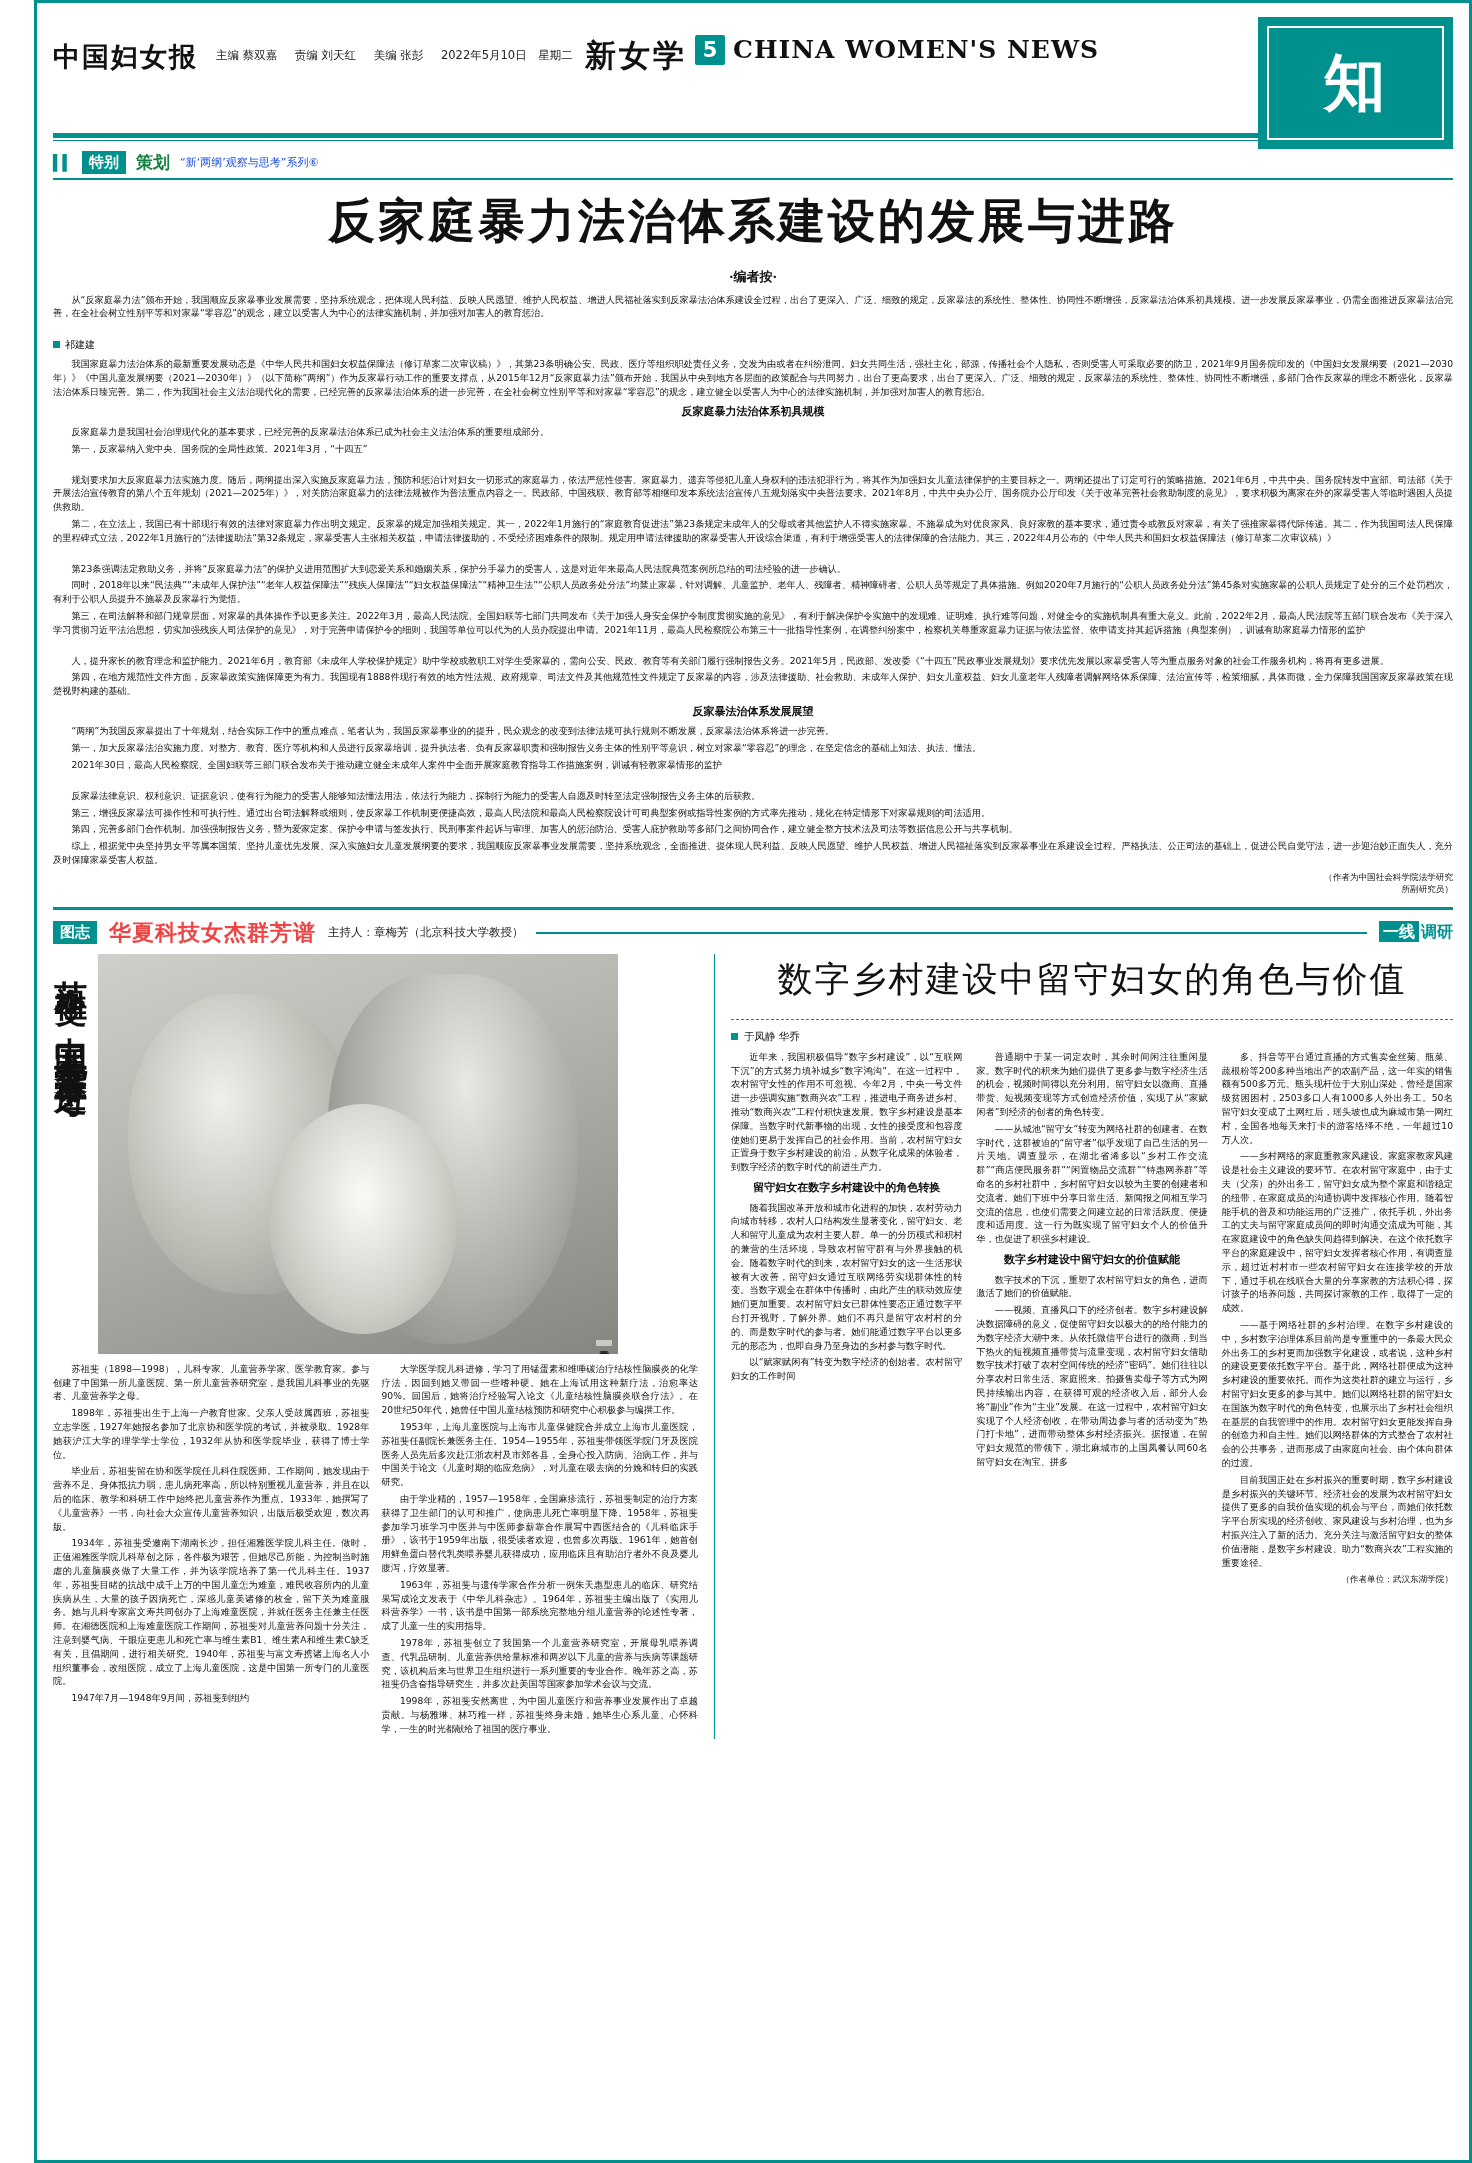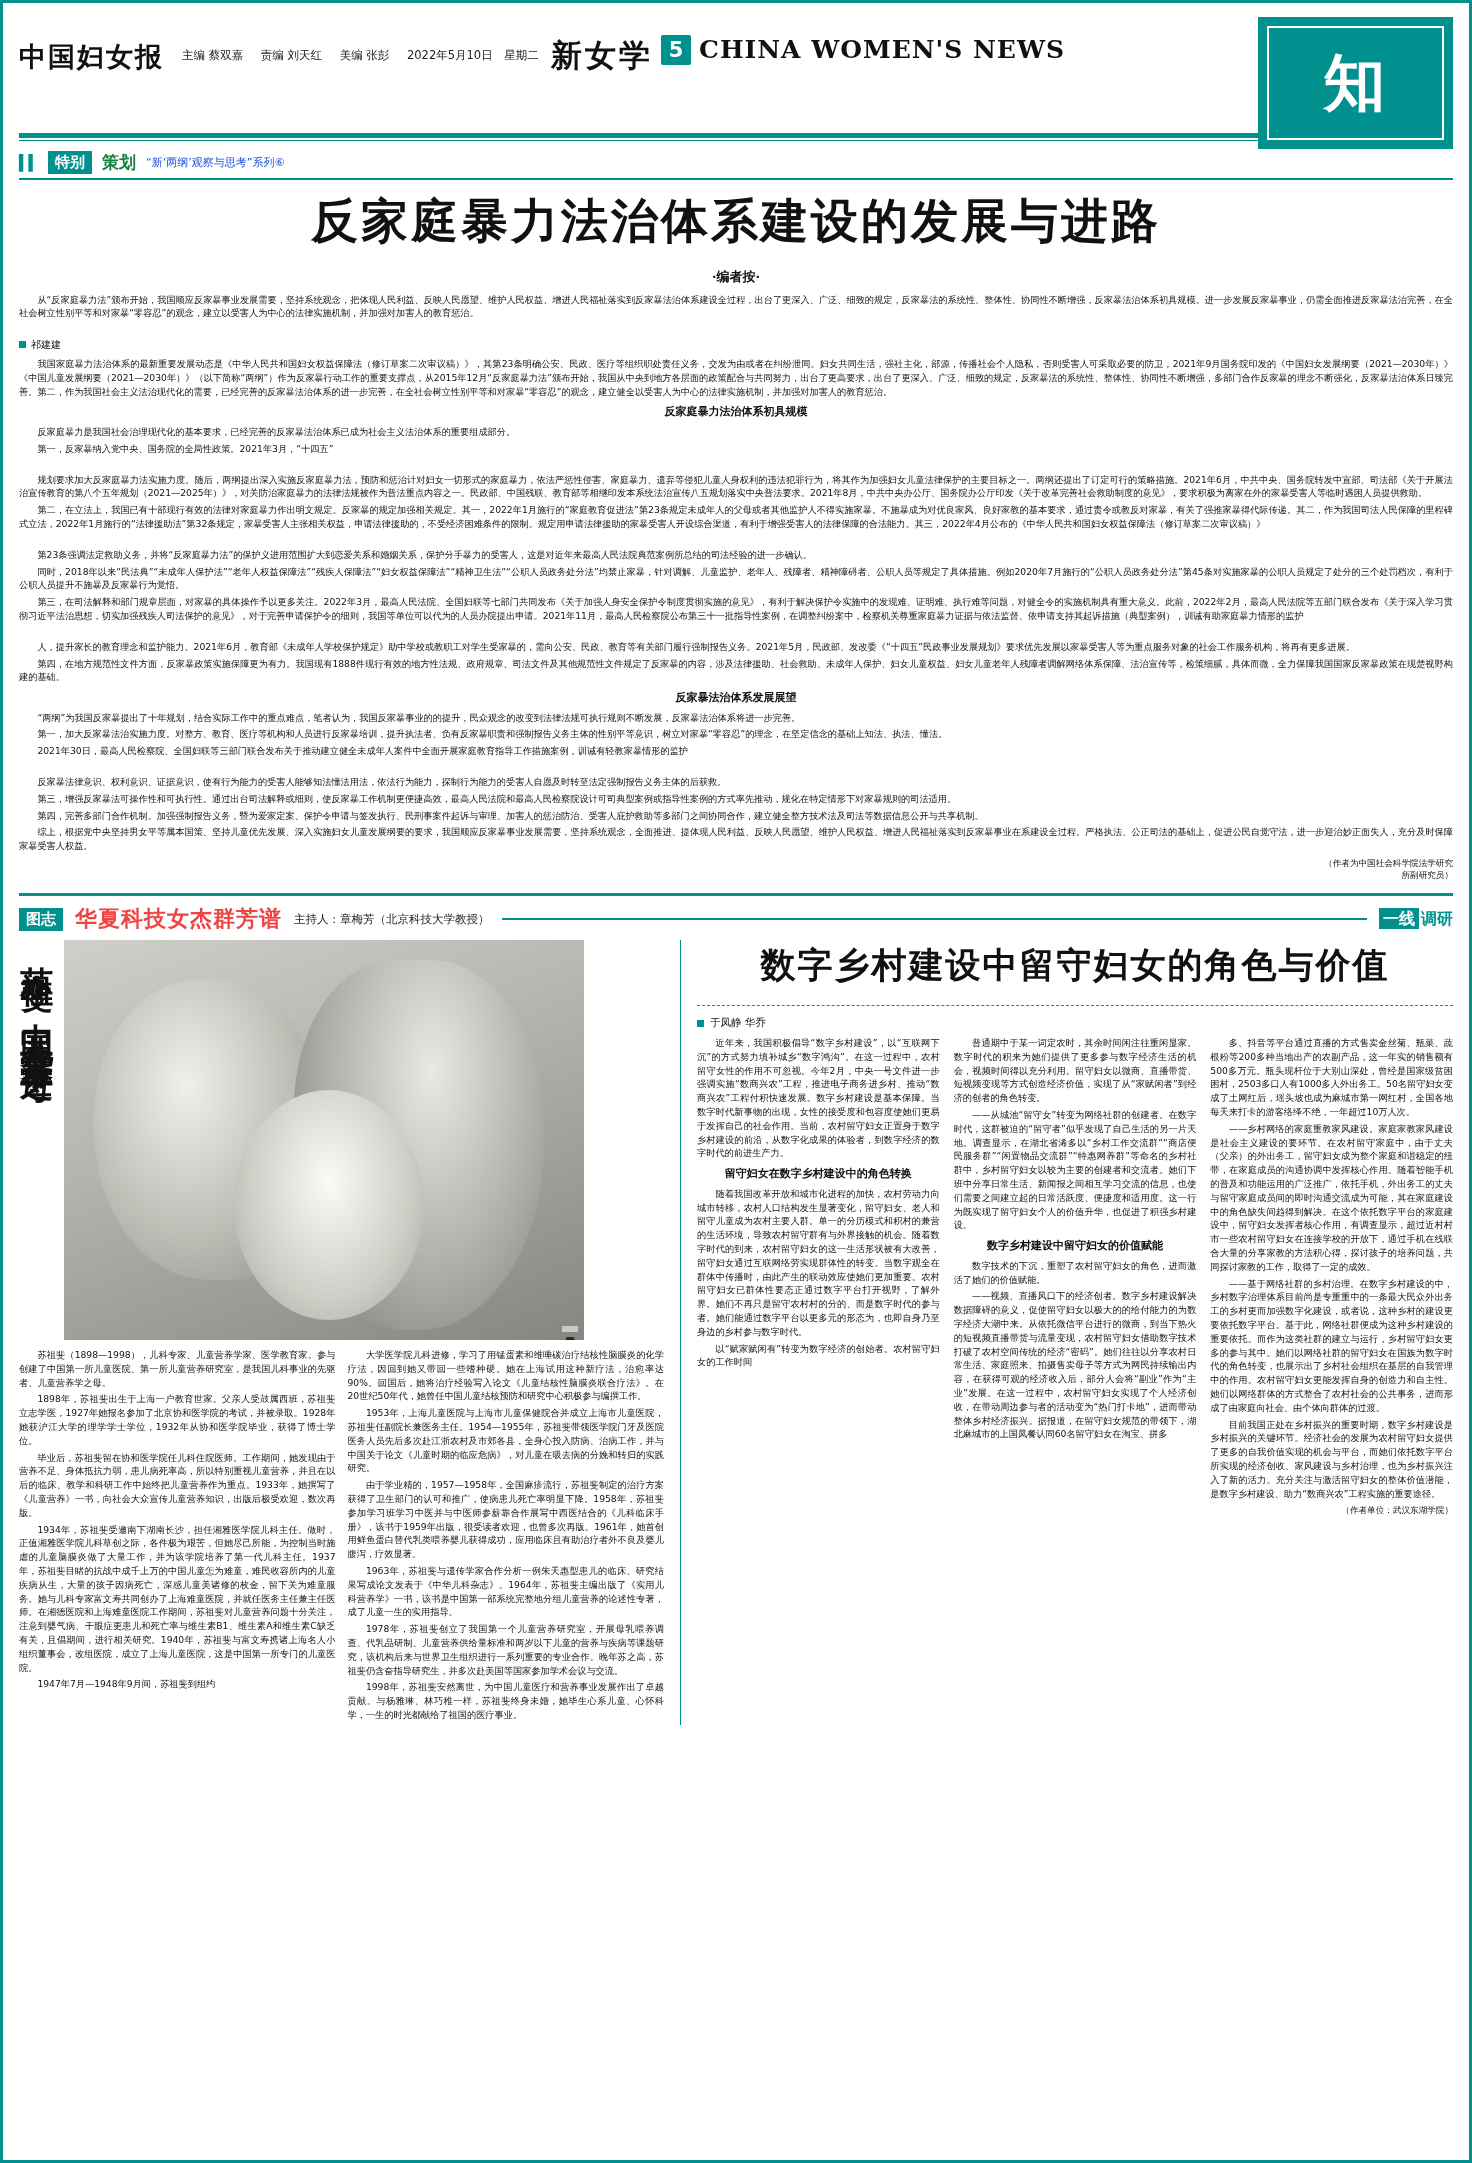--- a/index.html
+++ b/index.html
@@ -9,20 +9,21 @@
     font-family:"DejaVu Sans","Liberation Sans",sans-serif;
     color:#111;
     position:relative;
     overflow:hidden;
   }
   .page {
     position:absolute; inset:0;
     border:3px solid #00918f;
     box-sizing:border-box;
     padding:14px 16px;
+    margin-left:34px;
   }
   
   .masthead {
     display:flex; align-items:flex-start;
     height:110px;
     position:relative;
   }
   .logo-cn {
     font-family:"DejaVu Serif","Liberation Serif",serif;
     font-size:27px; font-weight:bold; color:#111;
@@ -162,21 +163,21 @@
     position:absolute; right:6px; bottom:8px;
     writing-mode:vertical-rl;
     font-size:10px; color:#222; background:rgba(255,255,255,.55); padding:3px 1px;
   }
   .left-cols { display:flex; gap:12px; margin-top:8px; font-size:9.2px; line-height:1.5; text-align:justify;}
   .left-cols .col p { margin:0 0 3px; text-indent:2em; }
 
   .big-title-2 {
     text-align:center;
     font-family:"DejaVu Serif","Liberation Serif",serif;
-    font-size:35px; font-weight:bold; letter-spacing:2px;
+    font-size:35px; font-weight:normal; letter-spacing:2px;
     margin:2px 0 16px;
   }
   .tip-row { display:flex; gap:12px; margin-bottom:10px; }
   .tip-label {
     border:1px solid #00918f; color:#00918f; font-size:12px;
     padding:6px 3px; writing-mode:vertical-rl; letter-spacing:3px;
     height:108px; text-align:center;
     font-family:"DejaVu Serif","Liberation Serif",serif;
   }
   .tip-text { flex:1; font-size:10.6px; line-height:1.85; text-align:justify; text-indent:2em; }

